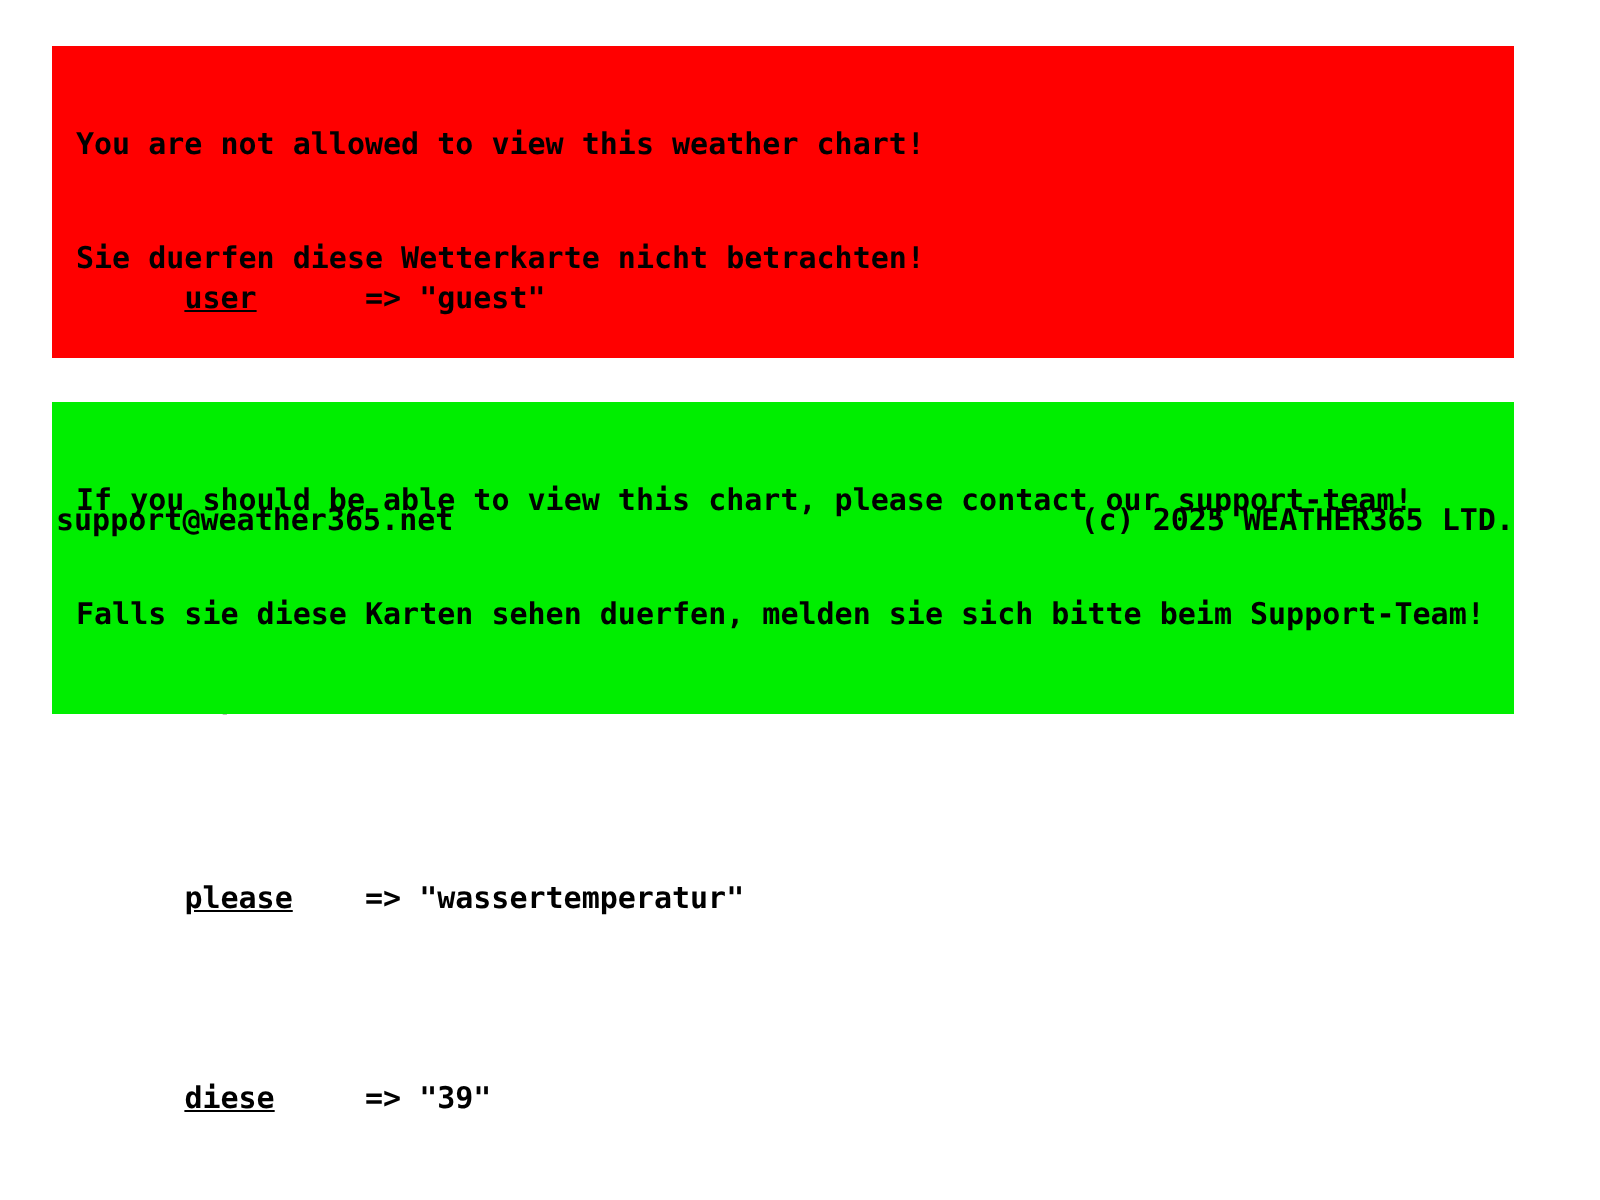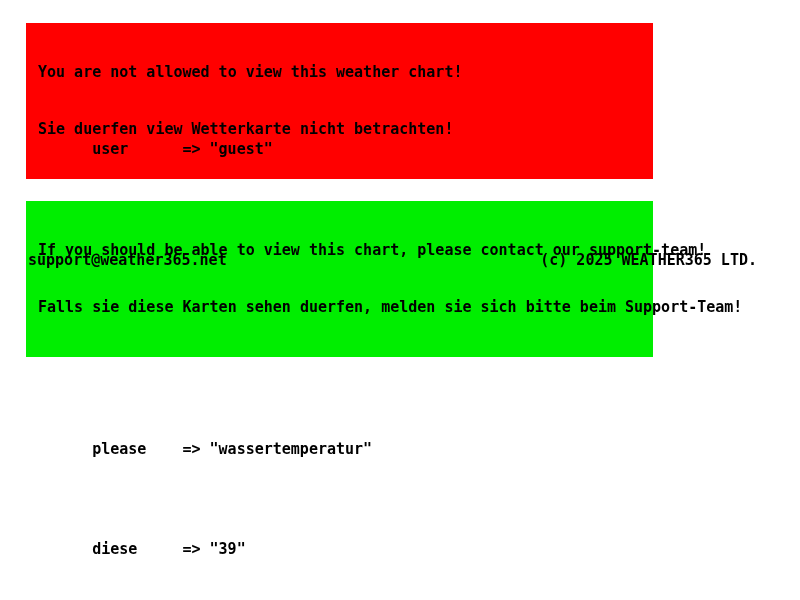--- a/index.html
+++ b/index.html
@@ -13,38 +13,39 @@
     font-family: "DejaVu Sans Mono", "Liberation Mono", monospace;
     font-weight: bold;
     font-size: 15px;
     color: #000000;
     position: relative;
     overflow: hidden;
   }
   .banner {
     position: absolute;
     left: 26px;
-    width: 627px;
+    width: 731px;
     box-sizing: border-box;
     padding: 2px 12px;
     line-height: 19px;
     white-space: pre;
   }
   .banner-error   { top: 23px;  background: #ff0000; }
   .banner-support { top: 201px; background: #00ee00; }
   .kv {
     position: absolute;
     left: 38px;
     top: 79px;
     line-height: 20px;
     white-space: pre;
   }
   .kv-key {
     display: inline-block;
     width: 10ch;
+    text-decoration: underline;
   }
   .kv-value {
     margin-left: 1ch;
   }
   .footer {
     position: absolute;
     left: 28px;
     top: 251px;
     width: 729px;
     display: flex;
@@ -53,21 +54,21 @@
     white-space: pre;
   }
 </style>
 </head>
 <body>
 
 <div>
 
   <div class="banner banner-error" style="background: rgb(255, 0, 0);">
     <div>You are not allowed to view this weather chart!</div>
-    <div>Sie duerfen view Wetterkarte nicht betrachten!</div>
+    <div>Sie duerfen diese Wetterkarte nicht betrachten!</div>
   </div>
 
   <div class="kv">
     <div class="kv-row">
       <span class="kv-key">user</span><span class="kv-arrow">=&gt;</span><span class="kv-value">"guest"</span>
     </div>
     <div class="kv-row">
       <span class="kv-key">component</span><span class="kv-arrow">=&gt;</span><span class="kv-value">"Weather Maps"</span>
     </div>
     <div class="kv-row">

